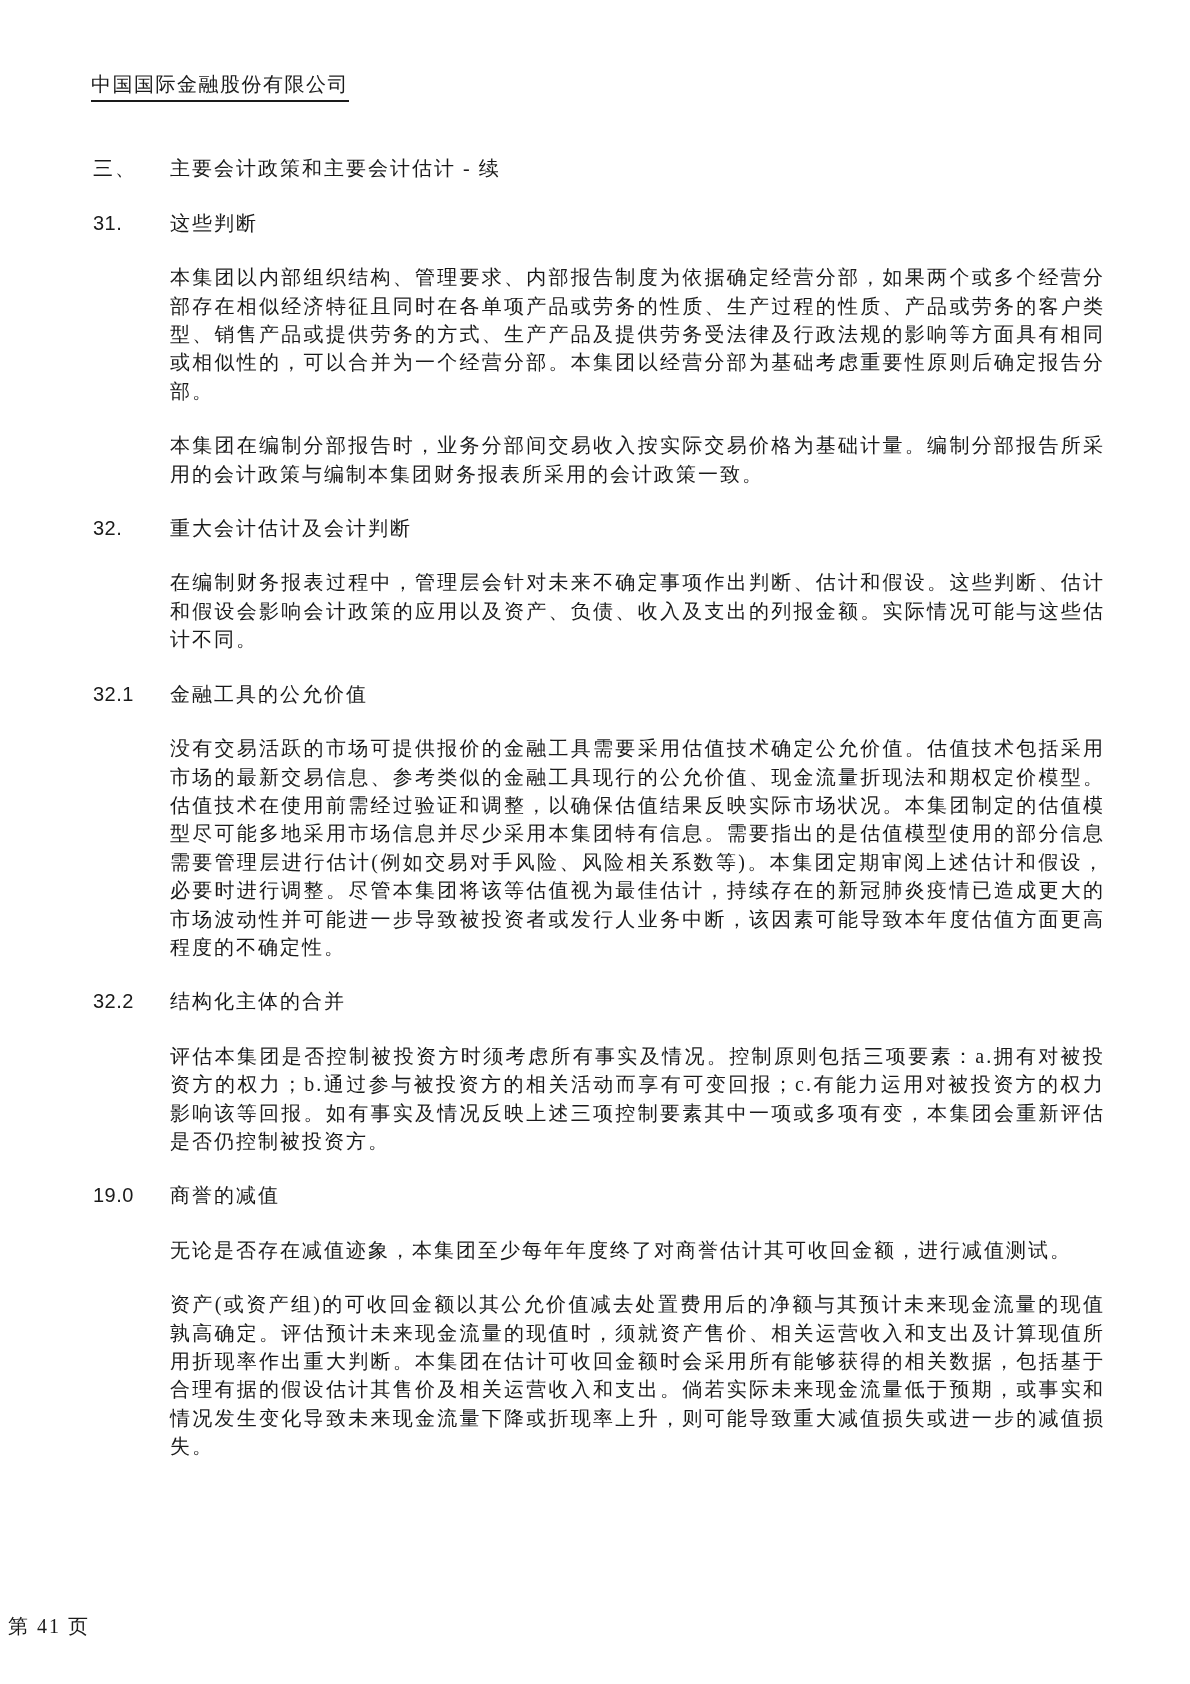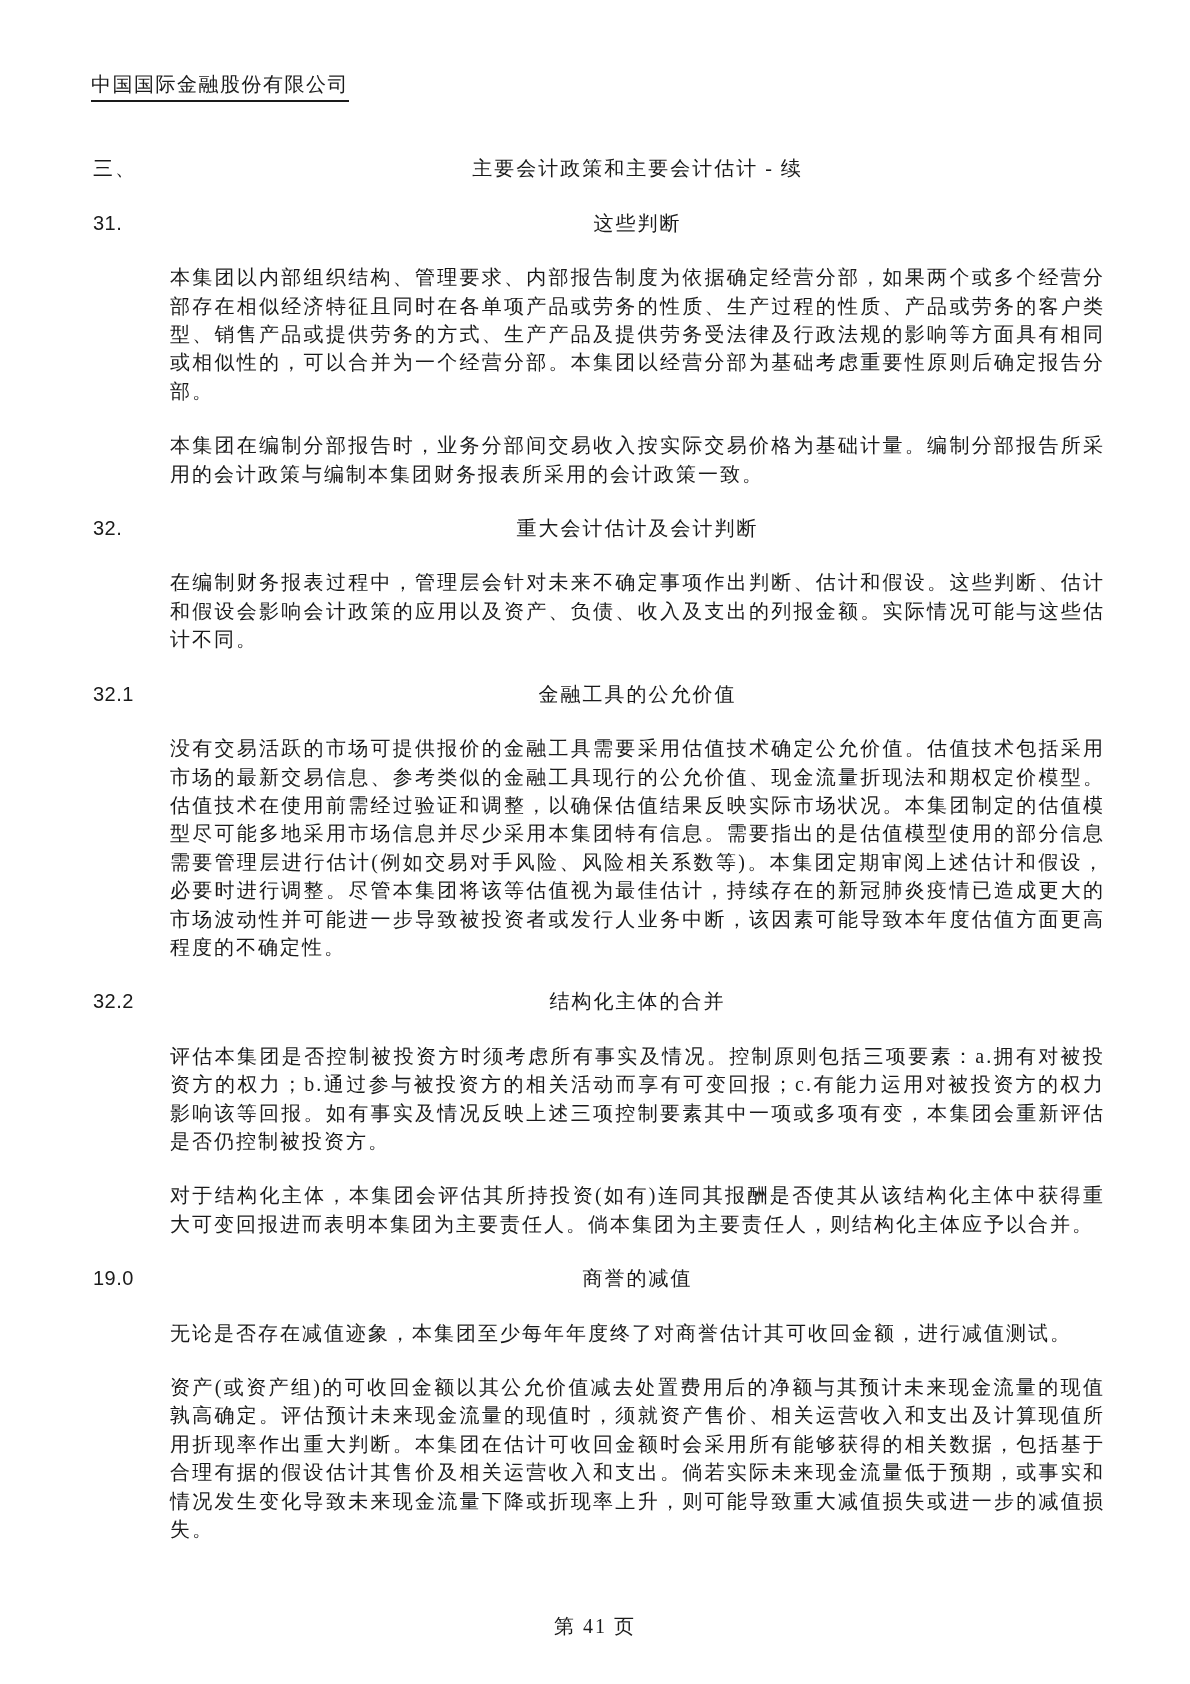--- a/index.html
+++ b/index.html
@@ -42,35 +42,33 @@
     letter-spacing: 0.5px;
     white-space: nowrap;
   }
   .num.cjk-num {
     font-family: "Liberation Serif", "DejaVu Serif", serif;
     letter-spacing: 2px;
   }
   .txt {
     flex: 1 1 auto;
     min-width: 0;
-    text-align: center;
   }
   .para {
     margin: 0 0 26px 85px;
     width: 935px;
     text-align: justify;
     text-justify: inter-ideograph;
     font-family: Liberation Serif, serif;
   }
   .footer {
     position: absolute;
     top: 1612px;
-    left: 0;
+    left: 8px;
     right: 0;
-    text-align: center;
     letter-spacing: 2px;
   }
 </style>
 </head>
 <body>
 
 <div class="page">
 
   <div class="header-row">
     <span class="company">中国国际金融股份有限公司</span>
@@ -98,21 +96,20 @@
     <span class="num">32.1</span>
     <span class="txt">金融工具的公允价值</span>
   </div>
   <p class="para">没有交易活跃的市场可提供报价的金融工具需要采用估值技术确定公允价值。估值技术包括采用市场的最新交易信息、参考类似的金融工具现行的公允价值、现金流量折现法和期权定价模型。估值技术在使用前需经过验证和调整，以确保估值结果反映实际市场状况。本集团制定的估值模型尽可能多地采用市场信息并尽少采用本集团特有信息。需要指出的是估值模型使用的部分信息需要管理层进行估计(例如交易对手风险、风险相关系数等)。本集团定期审阅上述估计和假设，必要时进行调整。尽管本集团将该等估值视为最佳估计，持续存在的新冠肺炎疫情已造成更大的市场波动性并可能进一步导致被投资者或发行人业务中断，该因素可能导致本年度估值方面更高程度的不确定性。</p>
 
   <div class="row">
     <span class="num">32.2</span>
     <span class="txt">结构化主体的合并</span>
   </div>
   <p class="para">评估本集团是否控制被投资方时须考虑所有事实及情况。控制原则包括三项要素：a.拥有对被投资方的权力；b.通过参与被投资方的相关活动而享有可变回报；c.有能力运用对被投资方的权力影响该等回报。如有事实及情况反映上述三项控制要素其中一项或多项有变，本集团会重新评估是否仍控制被投资方。</p>
-  <p class="para">对于结构化主体，本集团会评估其所持投资(如有)连同其报酬是否使其从该结构化主体中获得重大可变回报进而表明本集团为主要责任人。倘本集团为主要责任人，则结构化主体应予以合并。</p>
 
   <div class="row">
     <span class="num">19.0</span>
     <span class="txt">商誉的减值</span>
   </div>
   <p class="para">无论是否存在减值迹象，本集团至少每年年度终了对商誉估计其可收回金额，进行减值测试。</p>
   <p class="para">资产(或资产组)的可收回金额以其公允价值减去处置费用后的净额与其预计未来现金流量的现值孰高确定。评估预计未来现金流量的现值时，须就资产售价、相关运营收入和支出及计算现值所用折现率作出重大判断。本集团在估计可收回金额时会采用所有能够获得的相关数据，包括基于合理有据的假设估计其售价及相关运营收入和支出。倘若实际未来现金流量低于预期，或事实和情况发生变化导致未来现金流量下降或折现率上升，则可能导致重大减值损失或进一步的减值损失。</p>
 
   <div class="footer">
     <span>第 41 页</span>

